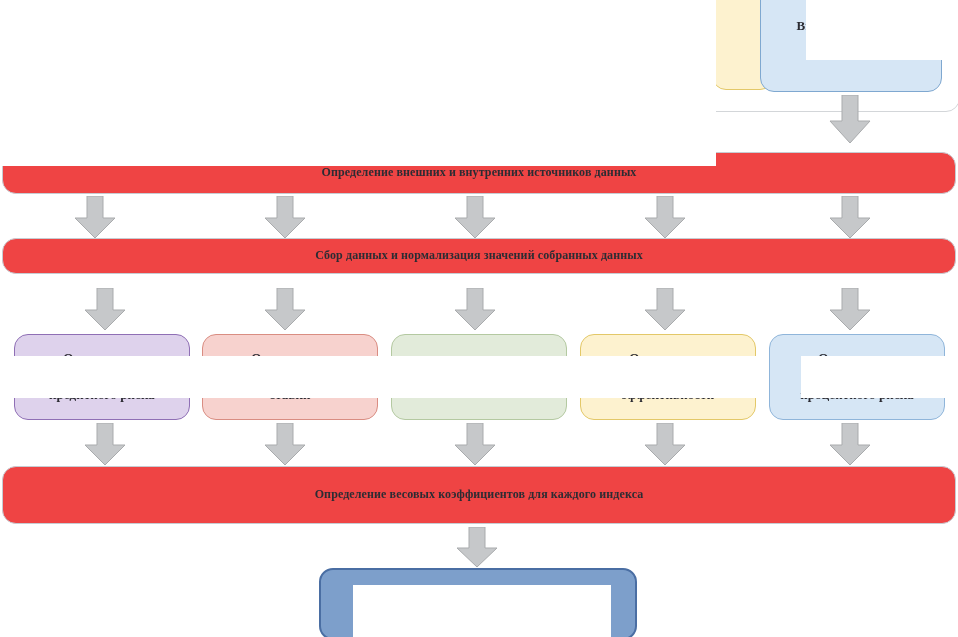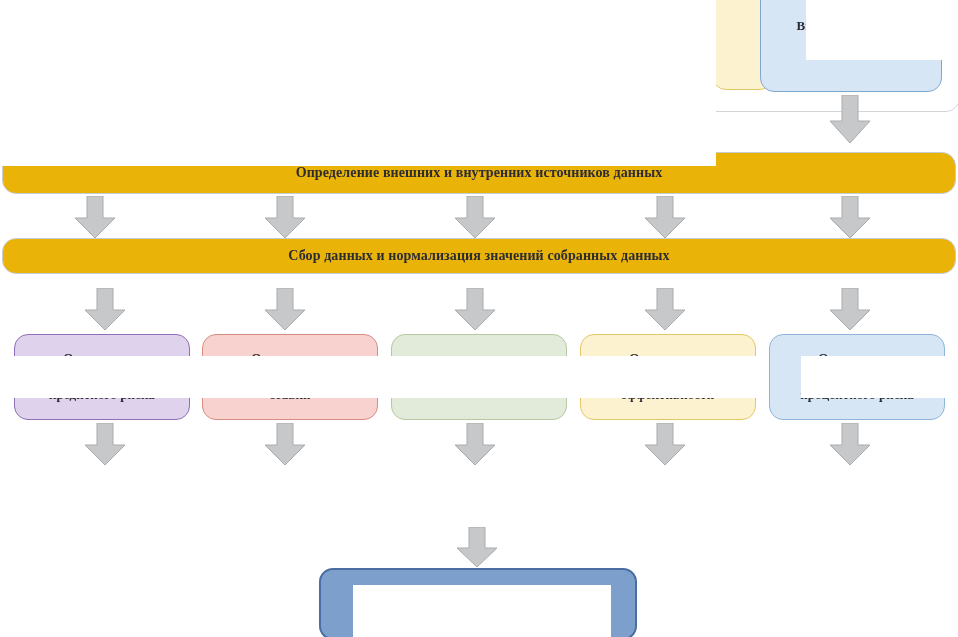--- a/index.html
+++ b/index.html
@@ -31,24 +31,24 @@
     font-weight: bold;
     color: #2c2c33;
     line-height: 1.45;
     padding: 4px 10px;
     letter-spacing: .1px;
   }
   .node .txt { display: block; width: 100%; }
 
   
   .bar {
-    background: #eab308;
+    background: #ef4444;
     border: 1px solid #c7ccd2;
     border-radius: 14px;
-    font-size: 14px;
+    font-size: 12px;
     justify-content: flex-end;
   }
 
   
   .card { font-size: 13px; border-radius: 14px; }
   .card.purple { background: #ded2ec; border: 1px solid #8f6fb5; }
   .card.red    { background: #f7d2ce; border: 1px solid #d98d82; }
   .card.green  { background: #e2ebda; border: 1px solid #b4c9a1; }
   .card.yellow { background: #fdf2cf; border: 1px solid #e3c868; }
   .card.blue   { background: #d6e6f5; border: 1px solid #8fb5da; }
@@ -212,20 +212,23 @@
     <svg class="arrow-svg" width="44" height="44" viewBox="0 0 44 44">
         <polygon points="14,0 30,0 30,22 42,22 22,42 2,22 14,22" fill="#c6c8ca" stroke="#a9abad" stroke-width="1"></polygon>
       </svg>
   </div>
   <div class="arrow-wrap" style="left:828px; top:423px;">
     <svg class="arrow-svg" width="44" height="44" viewBox="0 0 44 44">
         <polygon points="14,0 30,0 30,22 42,22 22,42 2,22 14,22" fill="#c6c8ca" stroke="#a9abad" stroke-width="1"></polygon>
       </svg>
   </div>
 
+  <div class="node bar" style="left:2px; top:466px; width:954px; height:58px;">
+    <span class="txt">Определение весовых коэффициентов для каждого индекса</span>
+  </div>
 
   <div class="arrow-wrap" style="left:455px; top:527px;">
     <svg class="arrow-svg" width="44" height="42" viewBox="0 0 44 42">
         <polygon points="14,0 30,0 30,21 42,21 22,40 2,21 14,21" fill="#c6c8ca" stroke="#a9abad" stroke-width="1"></polygon>
       </svg>
   </div>
 
   <div class="node result" style="left:319px; top:568px; width:318px; height:72px;">
     <span class="txt">
       <span>Определение интегрального</span><br>

